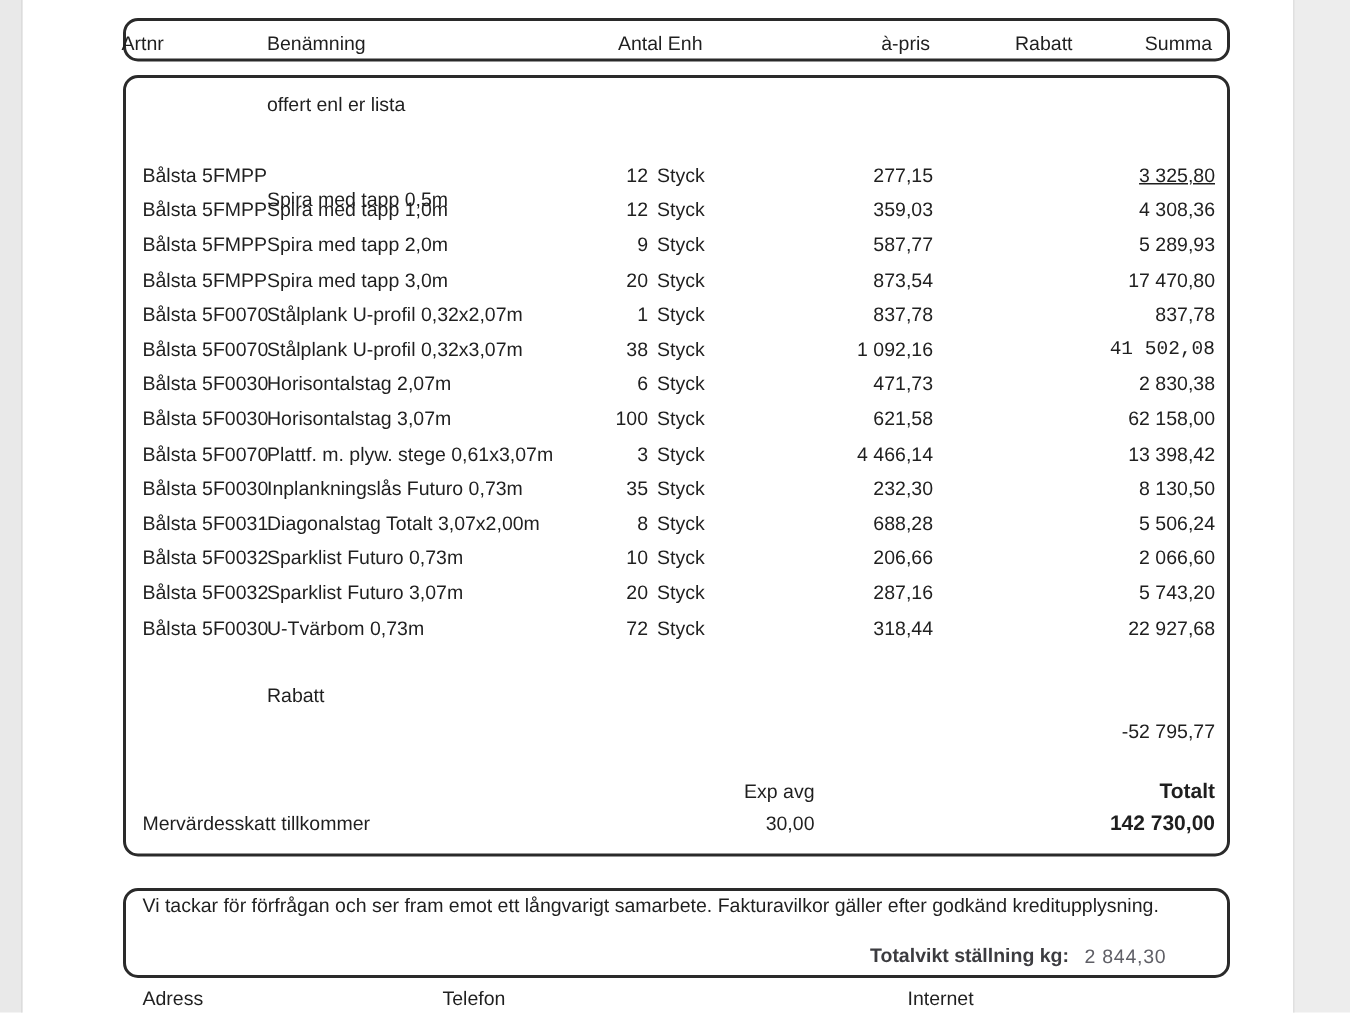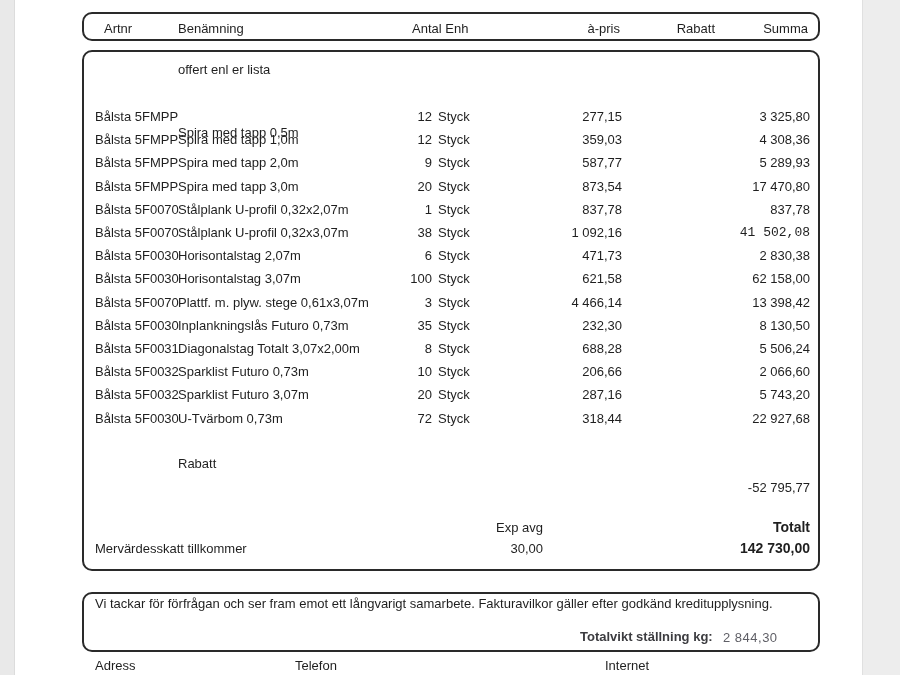--- a/index.html
+++ b/index.html
@@ -15,21 +15,21 @@
 
   .rounded-box { position:absolute; border:2px solid #2a2a2a; border-radius:10px; background:transparent; }
   #header-box { left:82px; top:12px;  width:738px; height:29px; }
   #main-box   { left:82px; top:50px;  width:738px; height:521px; }
   #footer-box { left:82px; top:592px; width:738px; height:60px; }
 
   .abs { position:absolute; font-size:13px; line-height:16px; white-space:nowrap; }
   .r { text-align:right; }
 
   
-  .h-artnr { left:104px;  top:21px; }
+  .h-artnr { left:81px;  top:21px; }
   .h-name  { left:178px; top:21px; }
   .h-antal { left:412px; top:21px; }
   .h-pris  { left:560px; top:21px; width:60px; }
   .h-rab   { left:655px; top:21px; width:60px; }
   .h-sum   { left:738px; top:21px; width:70px; }
 
   .note { left:178px; top:62px; }
 
   
   .c-artnr { left:95px; }
@@ -73,21 +73,21 @@
 <div id="main-box" class="rounded-box"></div>
 <span class="abs note">offert enl er lista</span>
 
 <div id="items">
   <div>
     <span class="abs c-artnr" style="top: 109px;">Bålsta 5FMPP</span>
     <span class="abs c-name" style="top: 109px; margin-top: 16px;">Spira med tapp 0,5m</span>
     <span class="abs c-qty" style="top: 109px;">12</span>
     <span class="abs c-unit" style="top: 109px;">Styck</span>
     <span class="abs c-price" style="top: 109px;">277,15</span>
-    <span class="abs c-sum" style="top: 109px;">3 325,80</span>
+    <span class="abs c-sum" style="top: 109px; text-decoration: underline;">3 325,80</span>
   </div>
 
   <div>
     <span class="abs c-artnr" style="top: 132px;">Bålsta 5FMPP</span>
     <span class="abs c-name" style="top: 132px;">Spira med tapp 1,0m</span>
     <span class="abs c-qty" style="top: 132px;">12</span>
     <span class="abs c-unit" style="top: 132px;">Styck</span>
     <span class="abs c-price" style="top: 132px;">359,03</span>
     <span class="abs c-sum" style="top: 132px;">4 308,36</span>
   </div>

